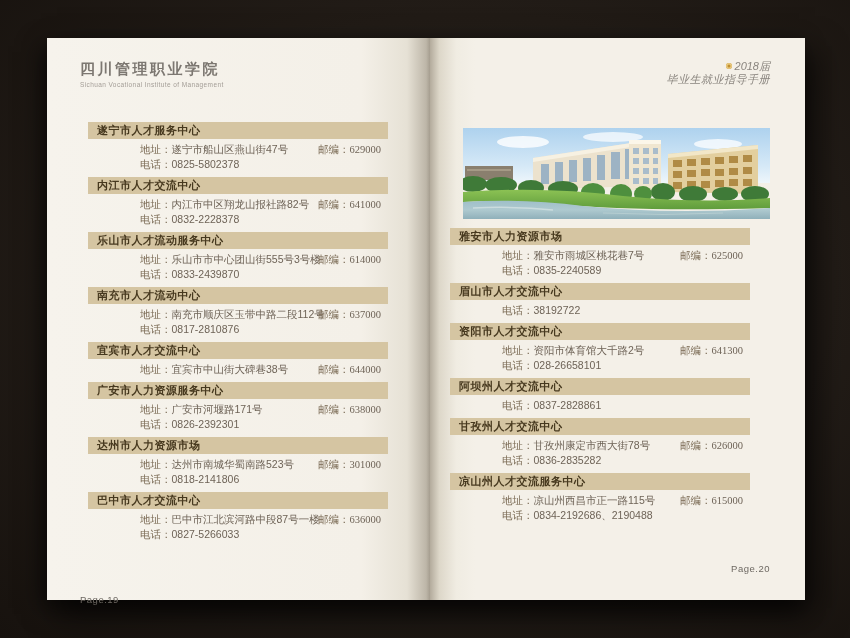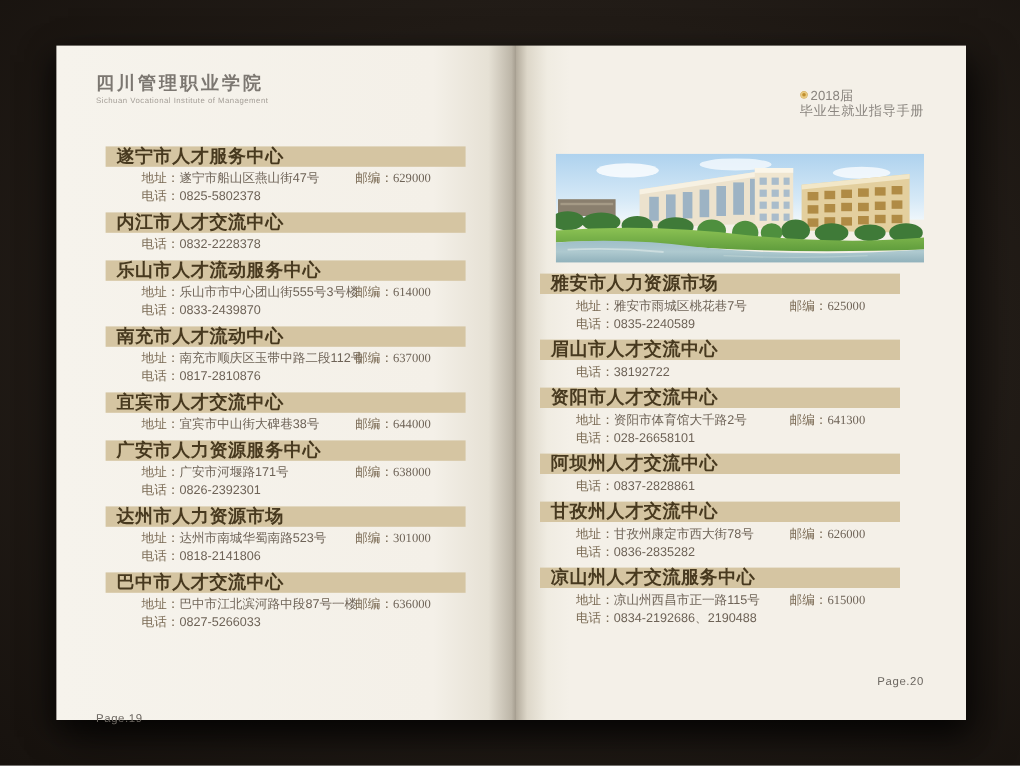--- a/index.html
+++ b/index.html
@@ -20,40 +20,40 @@
   }
   .page-right{
     width:375px;
     background:linear-gradient(to right,#b3ab9c 0%,#ddd7c9 2.5%,#f0ece2 7%,#f4f0e8 12%,#f4f0e8 100%);
   }
   
   .logo{position:absolute;left:33px;top:22px;}
   .logo-title{font-size:15px;font-weight:bold;color:#7c7771;letter-spacing:2.5px;}
   .logo-sub{font-size:6.5px;color:#a39d96;margin-top:2px;letter-spacing:.4px;}
   
-  .rhead{position:absolute;right:35px;top:36px;text-align:left;line-height:13px;}
+  .rhead{position:absolute;right:35px;top:22px;text-align:right;line-height:13px;font-style:italic;}
   .rhead .year{font-size:11px;color:#8a857f;}
   .rhead .dot{
     display:inline-block;width:6px;height:6px;border-radius:50%;
     background:#c08f2f;box-shadow:inset 0 0 0 1.5px #e8c980;vertical-align:1px;margin-right:3px;
   }
   .rhead .hb{font-size:11px;color:#8a857f;letter-spacing:.5px;}
   
   .photo{position:absolute;left:33px;top:90px;width:307px;height:91px;overflow:hidden;}
   
   .entries{position:absolute;width:300px;}
   .entries.left{left:41px;top:84px;}
   .entries.right{left:20px;top:190px;}
   .entry{margin-bottom:5px;}
   .entry-bar{
     height:17px;line-height:17px;background:#d5c5a2;padding-left:9px;
-    font-size:15px;font-weight:bold;color:#47391f;letter-spacing:.5px;
+    font-size:11px;font-weight:bold;color:#47391f;letter-spacing:.5px;
   }
   .entry-lines{padding:3px 0 0 30px;}
-  .entry-line{position:relative;font-size:10.5px;line-height:15px;color:#6e6357;white-space:nowrap;}
+  .entry-line{position:relative;font-size:10.5px;line-height:15px;color:#6e6357;white-space:nowrap;margin-left:22px;}
   .entry-line .lbl{color:#7a6a54;}
   .entry-line .post{position:absolute;left:178px;top:0;font-family:Liberation Serif, serif;}
   
   .pagenum{position:absolute;font-size:9.5px;color:#6d6862;letter-spacing:.5px;}
   .pagenum.left{left:33px;top:556px;}
   .pagenum.right{right:35px;top:525px;}
 </style>
 </head>
 <body>
 
@@ -68,20 +68,21 @@
         <div class="entry">
           <div class="entry-bar"><span class="entry-title">遂宁市人才服务中心</span></div>
           <div class="entry-lines">
             <div class="entry-line"><span class="lbl">地址：</span><span class="val">遂宁市船山区燕山街47号</span><span class="post"><span class="lbl">邮编：</span><span class="val">629000</span></span></div>
             <div class="entry-line"><span class="lbl">电话：</span><span class="val">0825-5802378</span></div>
           </div>
         </div>
         <div class="entry">
           <div class="entry-bar"><span class="entry-title">内江市人才交流中心</span></div>
           <div class="entry-lines">
+            <div class="entry-line"><span class="lbl">地址：</span><span class="val">内江市中区翔龙山报社路82号</span><span class="post"><span class="lbl">邮编：</span><span class="val">641000</span></span></div>
             <div class="entry-line"><span class="lbl">电话：</span><span class="val">0832-2228378</span></div>
           </div>
         </div>
         <div class="entry">
           <div class="entry-bar"><span class="entry-title">乐山市人才流动服务中心</span></div>
           <div class="entry-lines">
             <div class="entry-line"><span class="lbl">地址：</span><span class="val">乐山市市中心团山街555号3号楼</span><span class="post"><span class="lbl">邮编：</span><span class="val">614000</span></span></div>
             <div class="entry-line"><span class="lbl">电话：</span><span class="val">0833-2439870</span></div>
           </div>
         </div>

